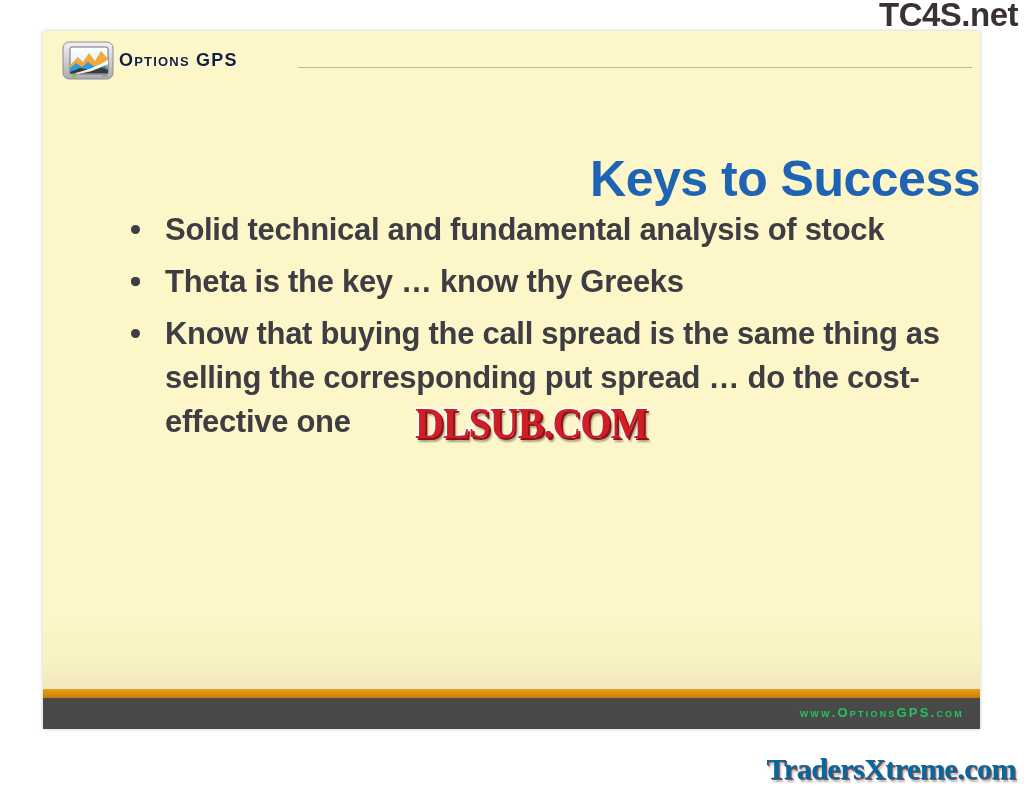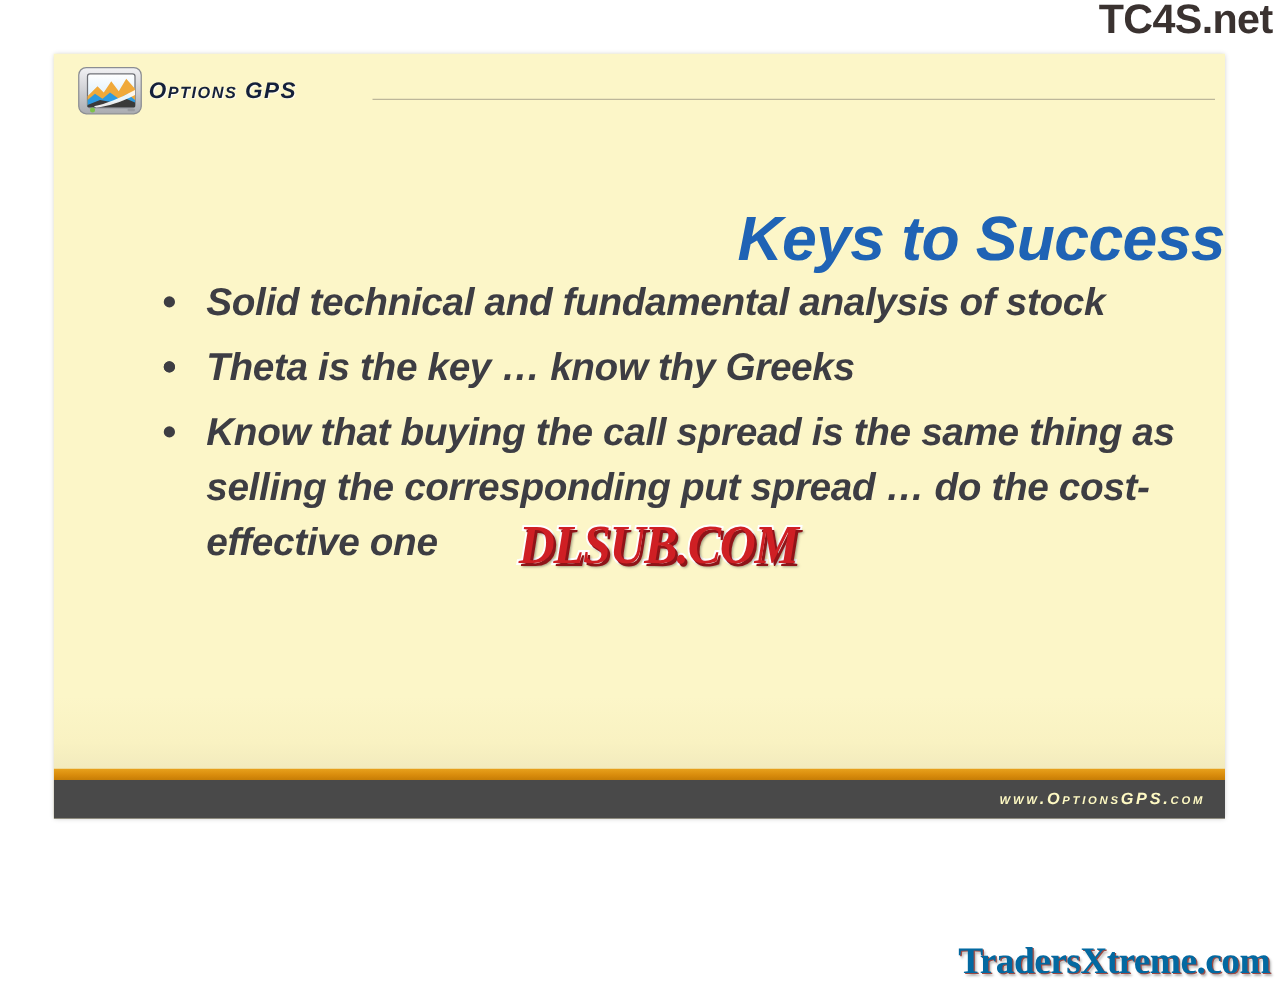--- a/index.html
+++ b/index.html
@@ -27,29 +27,28 @@
     color: #3a3230;
     text-shadow: 1px 1px 0 rgba(255,255,255,0.55);
     z-index: 40;
     line-height: 1.05;
   }
 
   
   #slide {
     position: absolute;
     left: 43px;
-    top: 43px;
+    top: 31px;
     width: 937px;
-    height: 612px;
+    height: 698px;
     background: linear-gradient(to bottom,
                 #fcf6c8 0%, #fcf6c8 84%,
                 #f9f2c2 90%, #efe7bb 95%, #e4dcb4 100%);
     box-shadow: 0 0 4px rgba(0,0,0,0.22);
     overflow: hidden;
-    font-style: italic;
   }
 
   
   #slide-header {
     position: absolute;
     left: 0; top: 0;
     width: 100%;
     height: 60px;
   }
   #gps-logo-icon {
@@ -145,21 +144,21 @@
   }
   #footer-url {
     position: absolute;
     right: 16px;
     top: 7px;
     font-family: "Liberation Sans", sans-serif;
     font-size: 13px;
     font-weight: bold;
     font-variant: small-caps;
     letter-spacing: 2.2px;
-    color: #fef9c3;
+    color: #22c55e;
   }
 
   
   #dlsub-watermark {
     position: absolute;
     left: 372px;
     top: 371px;
     z-index: 30;
     font-family: "Liberation Serif", serif;
     font-weight: bold;

